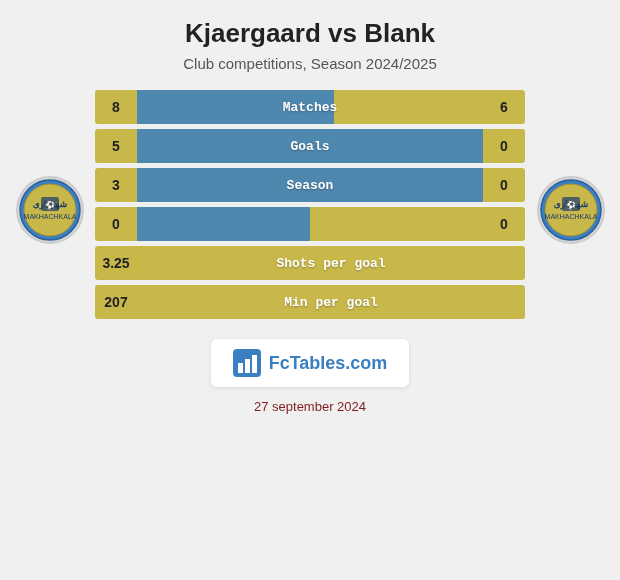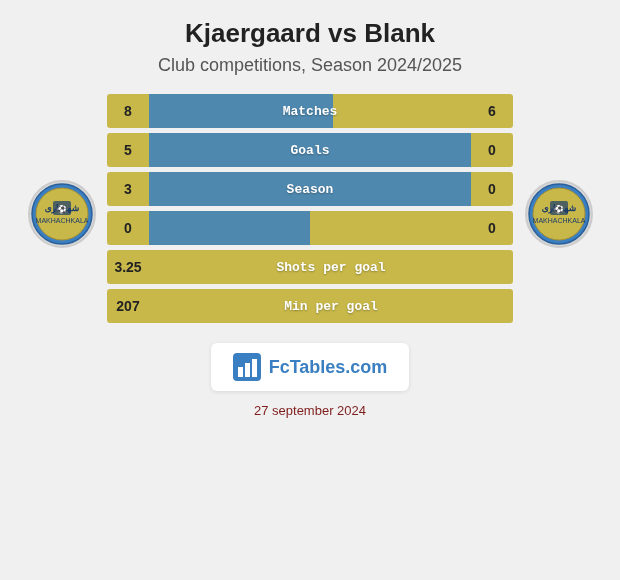--- a/index.html
+++ b/index.html
@@ -10,31 +10,31 @@
       font-family: Arial, sans-serif;
       overflow: hidden;
     }
     .container {
       width: 620px;
       height: 580px;
       background: #f0f0f0;
       display: flex;
       flex-direction: column;
       align-items: center;
-      padding: 18px 24px 10px;
+      padding: 18px 12px 10px;
     }
     .title {
       font-size: 26px;
       font-weight: bold;
       color: #222;
       margin-bottom: 6px;
       text-align: center;
     }
     .subtitle {
-      font-size: 18px;
+      font-size: 15px;
       color: #555;
       margin-bottom: 18px;
       text-align: center;
     }
     .stats-section {
       width: 100%;
       display: flex;
       flex-direction: row;
       align-items: center;
       justify-content: center;

